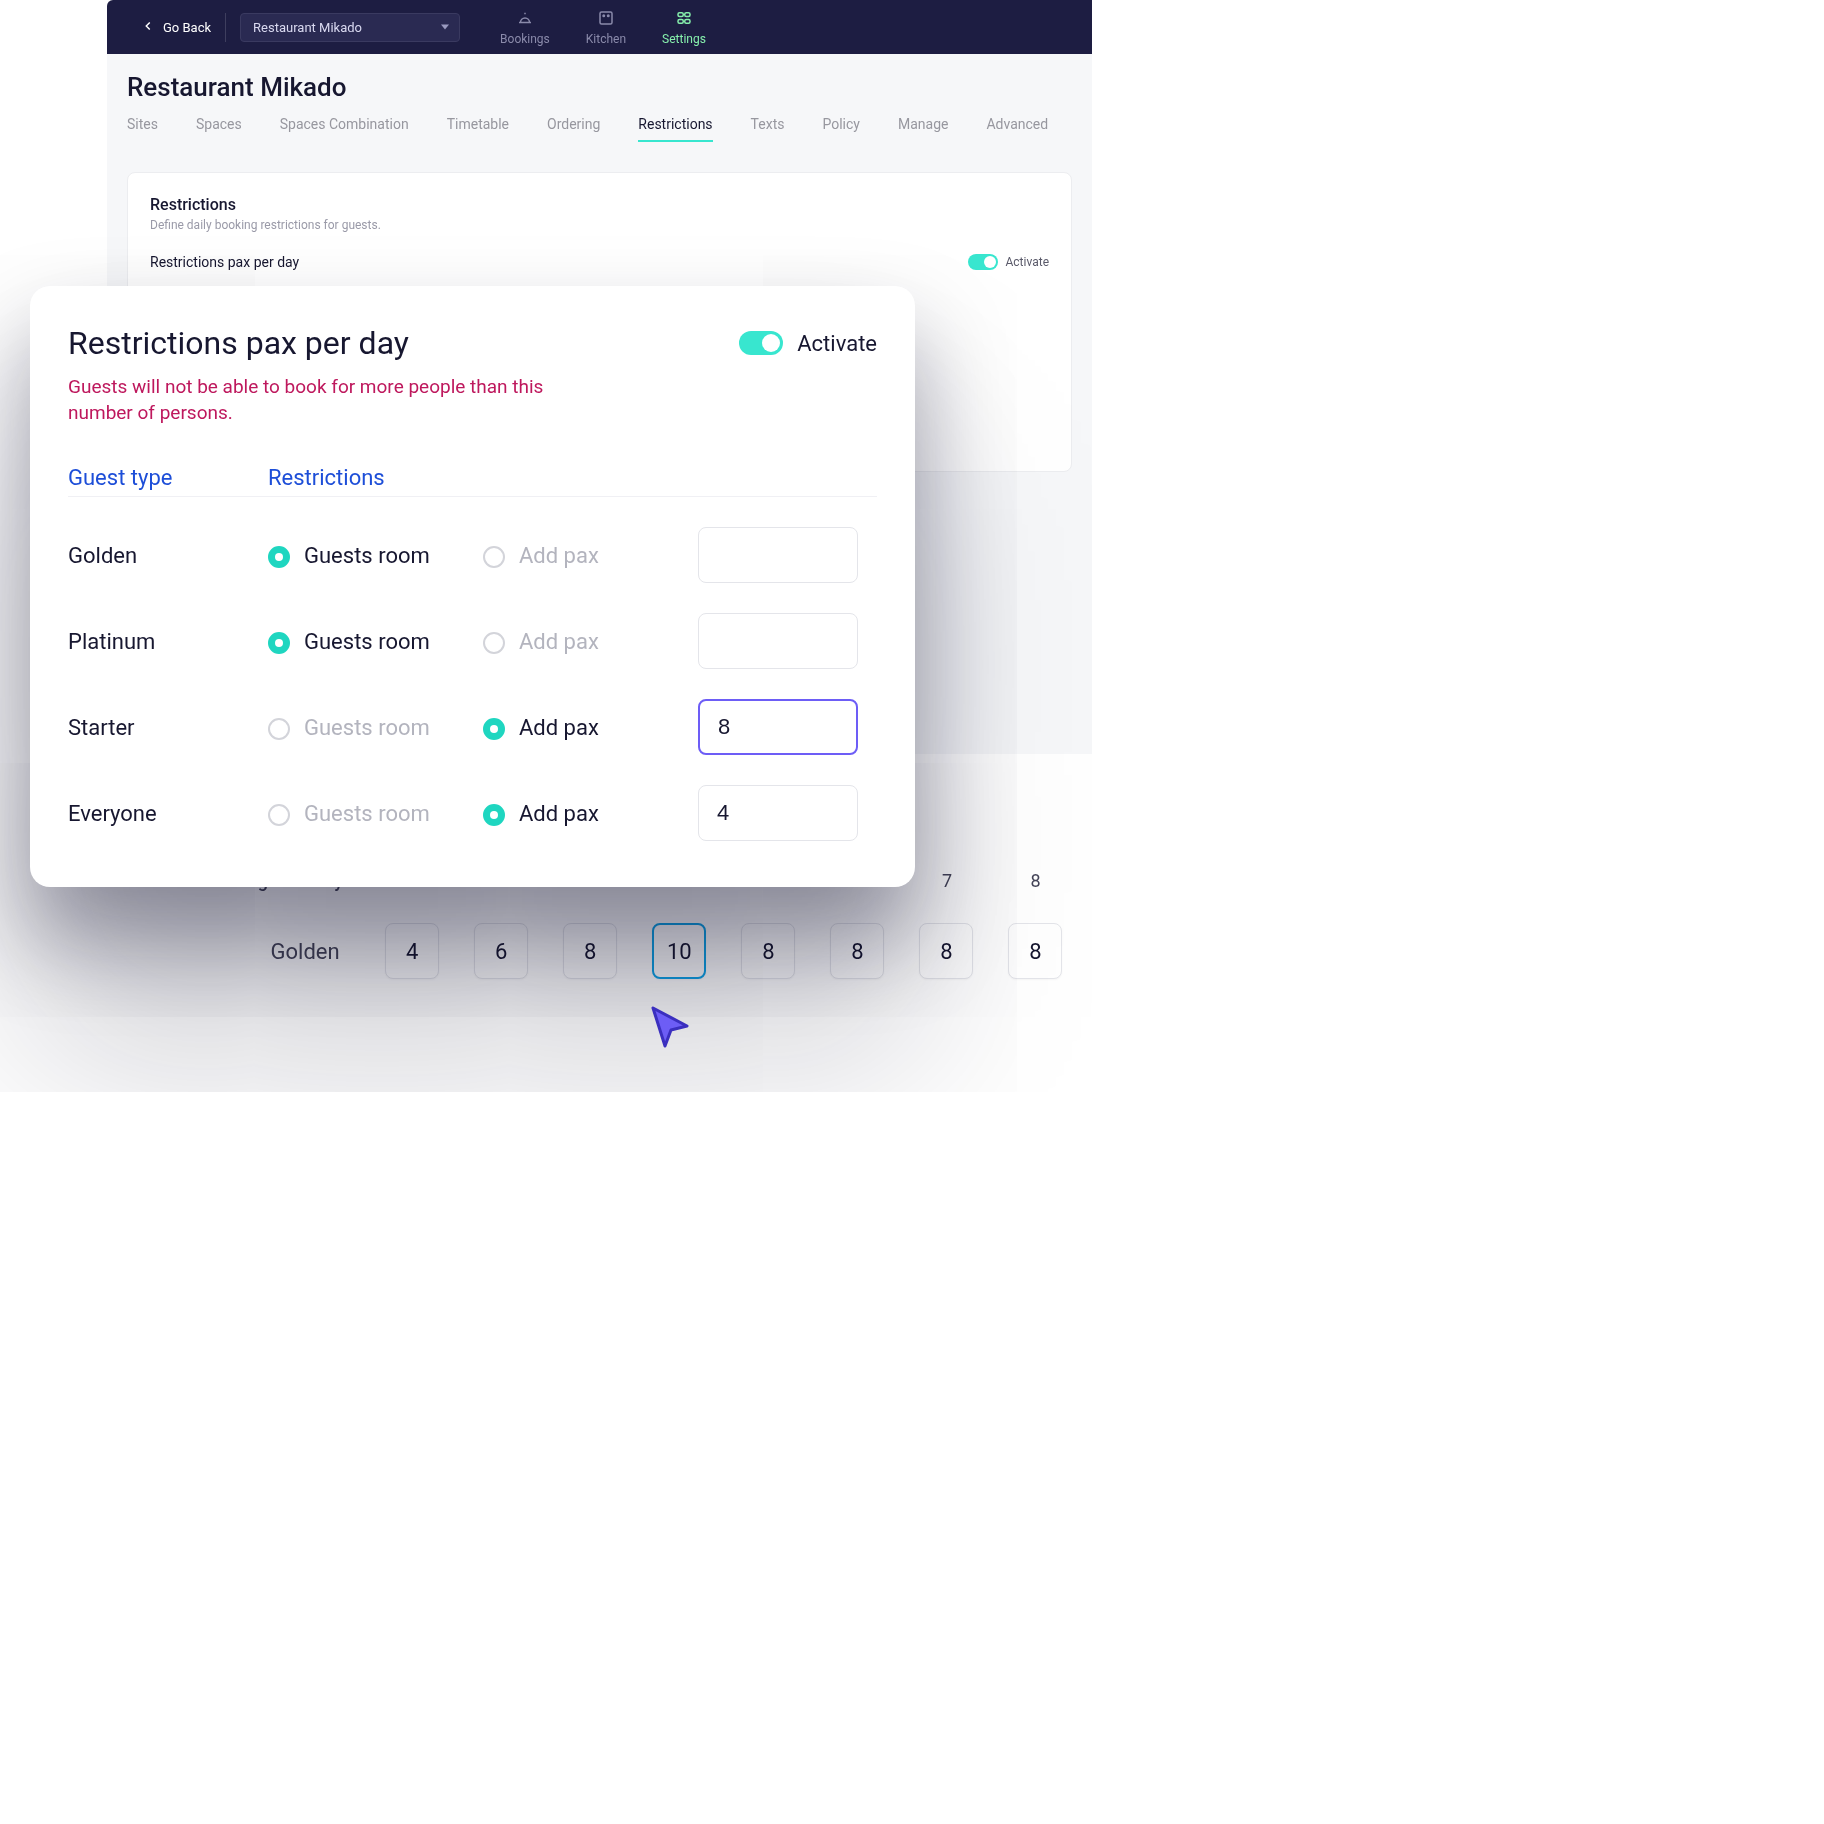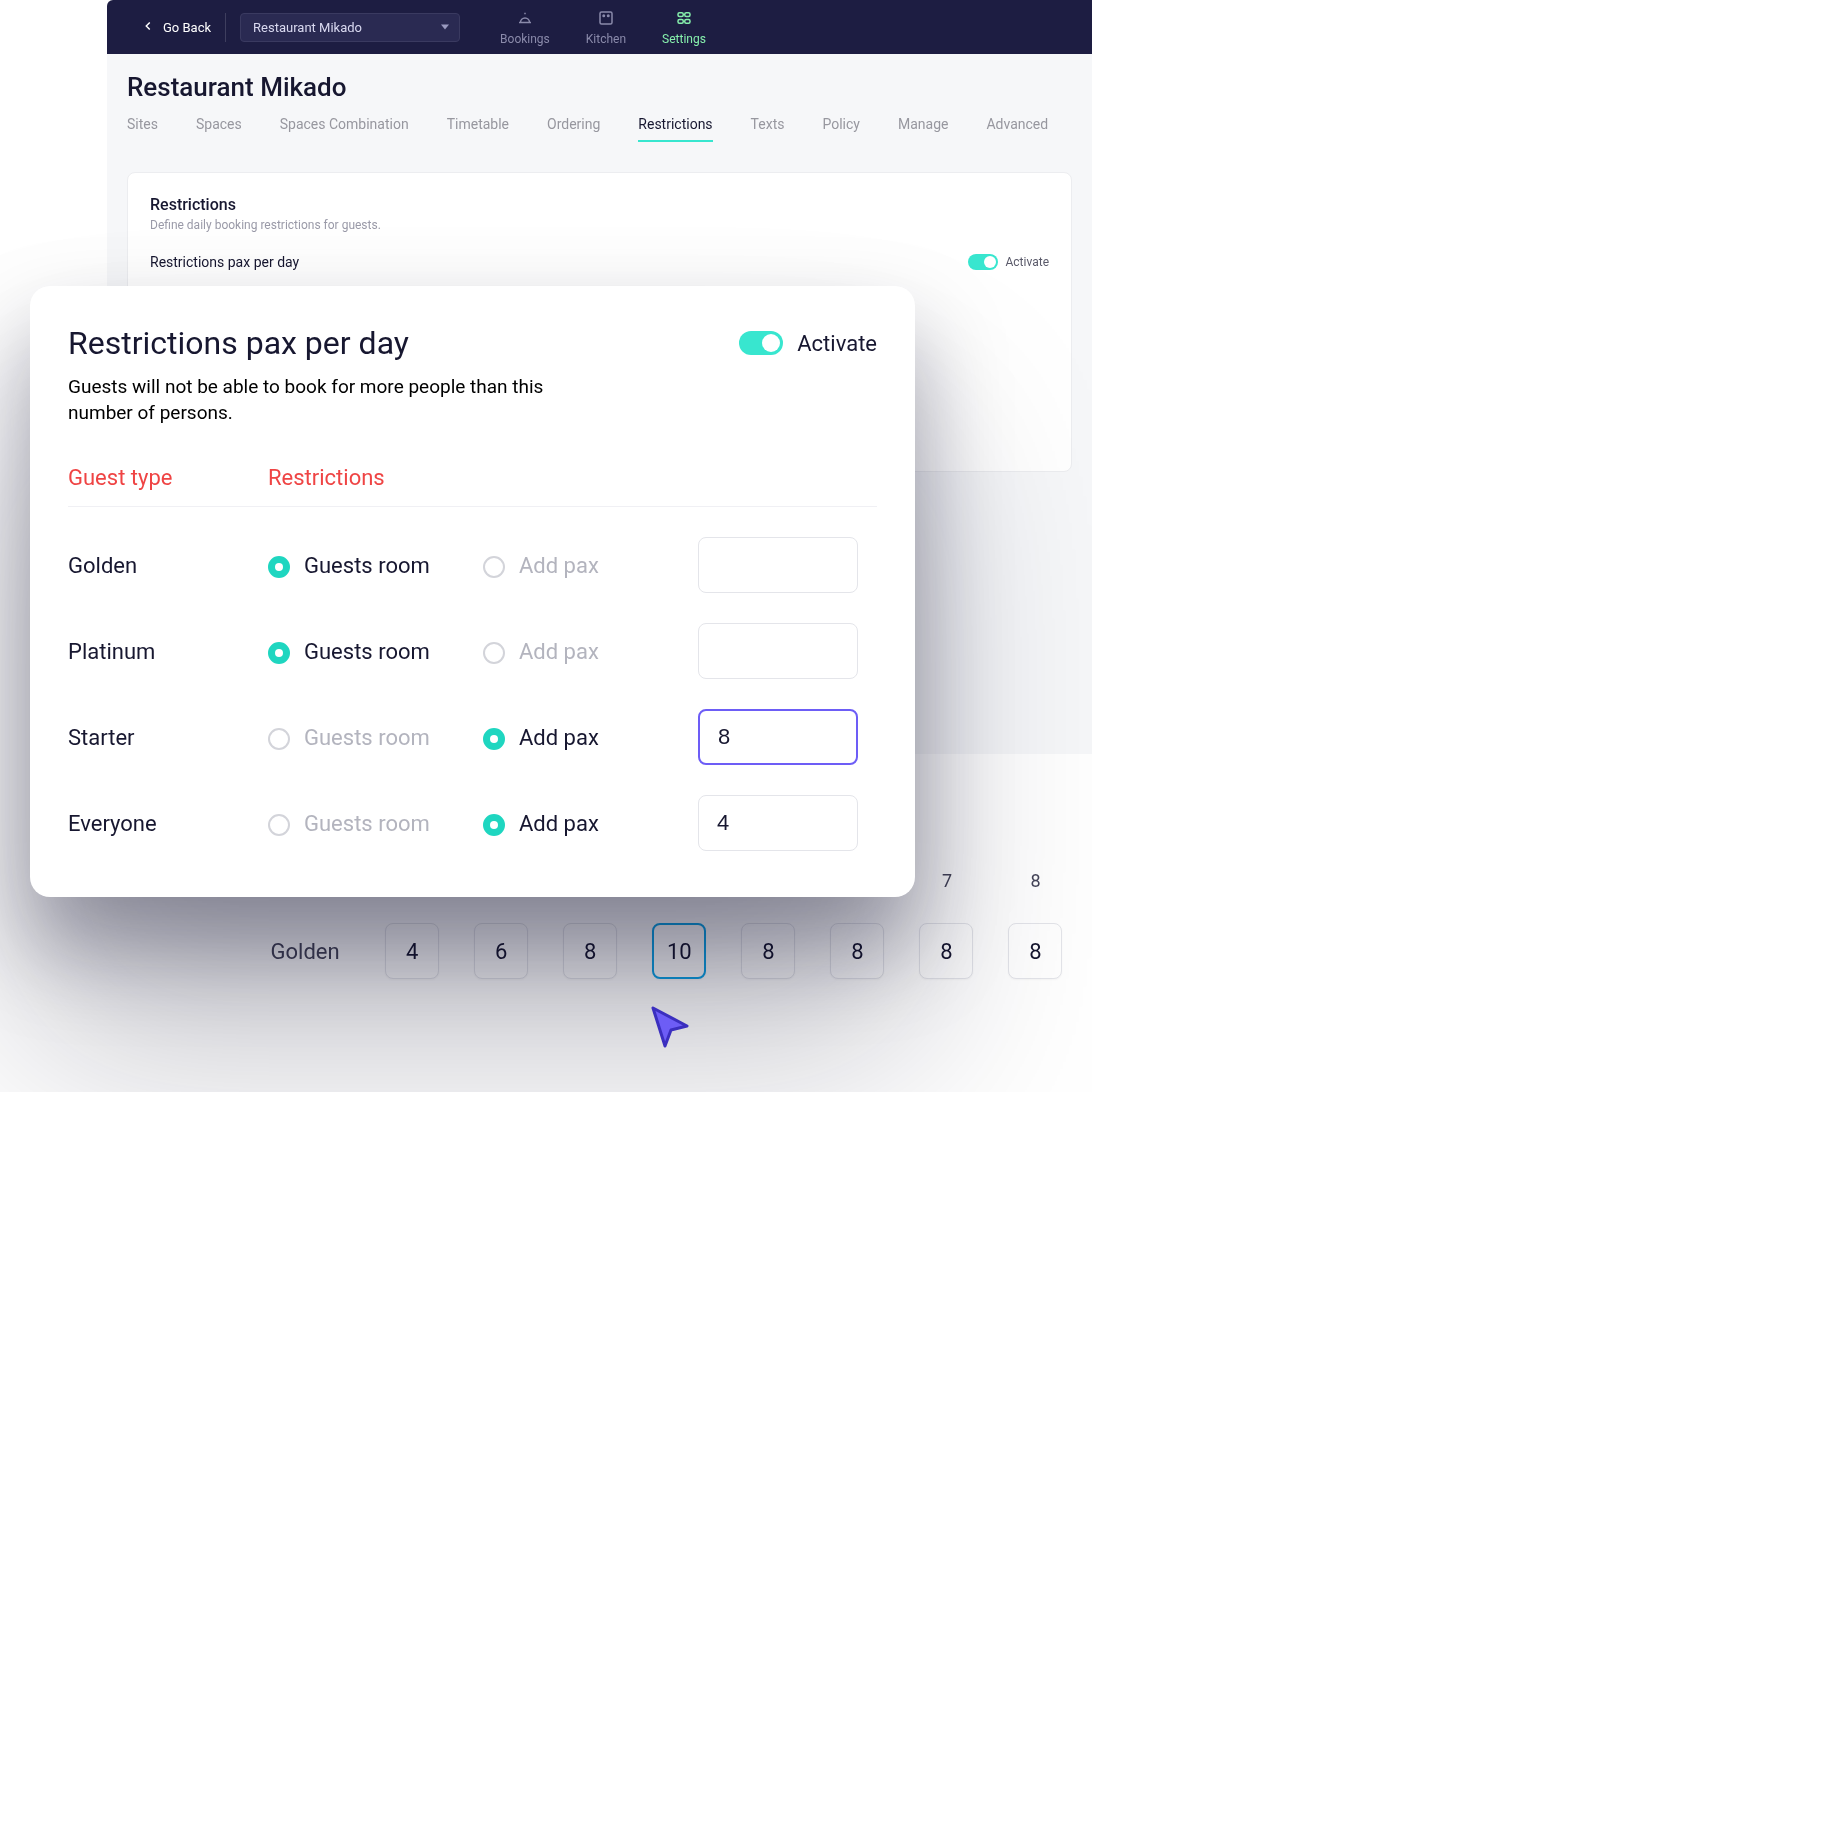--- a/index.html
+++ b/index.html
@@ -111,36 +111,36 @@
     top: 286px; left: 30px;
     width: 885px;
     background: #fff;
     border-radius: 20px;
     padding: 38px 38px 46px 38px;
     box-shadow: 0 50px 90px rgba(10,10,40,0.35), 0 150px 200px rgba(10,10,40,0.25);
     z-index: 10;
   }
   .ov-head { display: flex; justify-content: space-between; align-items: center; }
   .ov-title { font-size: 32px; color: #171730; font-weight: 400; }
-  .ov-sub   { font-size: 19px; color: #000000; margin-top: 12px; max-width: 500px; line-height: 1.35; }
+  .ov-sub   { font-size: 19px; color: #be185d; margin-top: 12px; max-width: 500px; line-height: 1.35; }
   .ov-toggle-wrap { display: flex; align-items: center; gap: 14px; }
   .big-toggle {
     width: 44px; height: 24px; border-radius: 14px; background: #38e6cf;
     position: relative; cursor: pointer;
   }
   .big-toggle::after {
     content: ""; position: absolute; top: 3px; right: 3px;
     width: 18px; height: 18px; border-radius: 50%; background: #fff;
   }
   .ov-activate-label { font-size: 22px; color: #171730; }
 
   .grid-head {
     display: flex; margin-top: 40px;
-    font-size: 22px; color: #ef4444; font-weight: 400;
-    padding-bottom: 16px; border-bottom: 1px solid #f0f0f4;
+    font-size: 22px; color: #1d4ed8; font-weight: 400;
+    padding-bottom: 6px; border-bottom: 1px solid #f0f0f4;
   }
   .col1 { width: 200px; }
   .grid-row {
     display: flex; align-items: center;
     margin-top: 30px;
     font-size: 22px; color: #171730;
   }
   .grid-row .col1 { font-size: 22px; }
   .radio-col { display: flex; align-items: flex-end; width: 215px; gap: 14px; }
   .radio {

